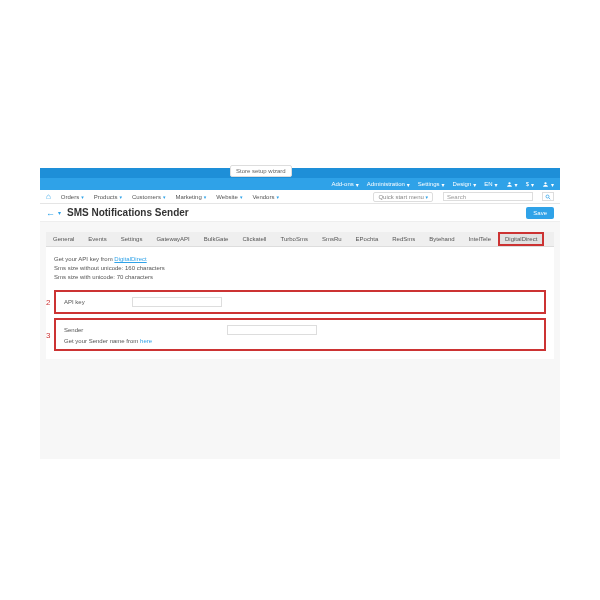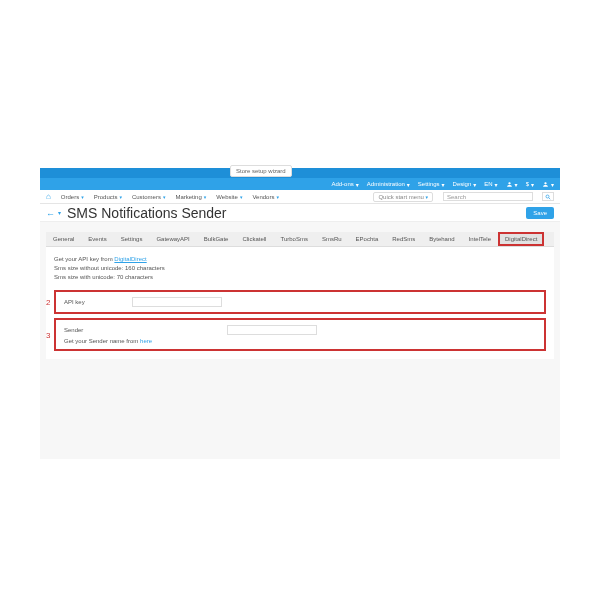--- a/index.html
+++ b/index.html
@@ -13,21 +13,21 @@
 .menubar{height:14px;background:#fff;border-bottom:1px solid #e5e5e5;display:flex;align-items:center;padding:0 6px;gap:10px}
 .menubar .home{color:#2fa2e8;font-size:8px}
 .menubar .mitem{font-size:6px;color:#555;display:flex;align-items:center;gap:2px}
 .menubar .spacer{flex:1}
 .quick{border:1px solid #ddd;padding:1px 4px;font-size:6px;color:#888;border-radius:2px}
 .searchbox{border:1px solid #ddd;width:90px;height:9px;padding:0 3px;font-size:6px;color:#999;display:flex;align-items:center}
 .srchicon{width:12px;height:9px;border:1px solid #ddd;display:flex;align-items:center;justify-content:center;margin-left:-1px}
 .srchicon svg{width:6px;height:6px}
 .titlebar{height:18px;display:flex;align-items:center;padding:0 6px;background:#fff;border-bottom:1px solid #eee}
 .back{color:#2fa2e8;font-size:9px;margin-right:6px}
-.pagetitle{font-size:14px;color:#333;font-weight:normal}
+.pagetitle{font-size:10px;color:#333;font-weight:bold}
 .savebtn{margin-left:auto;background:#2fa2e8;color:#fff;font-size:6px;padding:3px 7px;border-radius:2px}
 .body{background:#f7f7f7;padding:10px 6px 100px 6px}
 .tabs{display:flex;background:#efefef;border-bottom:1px solid #ddd;flex-wrap:nowrap}
 .tab{padding:4px 7px;font-size:6px;color:#555;background:#efefef;white-space:nowrap}
 .tab.active{background:#e2e2e2;border:2px solid #c33;padding:2px 5px}
 .panel{background:#fff;padding:8px;position:relative}
 .info{font-size:6px;color:#555;line-height:1.5}
 .info a{color:#2fa2e8;text-decoration:underline}
 .fieldrow{border:2px solid #c33;margin-top:8px;padding:5px 8px;display:flex;align-items:center;gap:20px;position:relative;min-height:16px}
 .fieldrow .lbl{font-size:6px;color:#555;width:48px}

